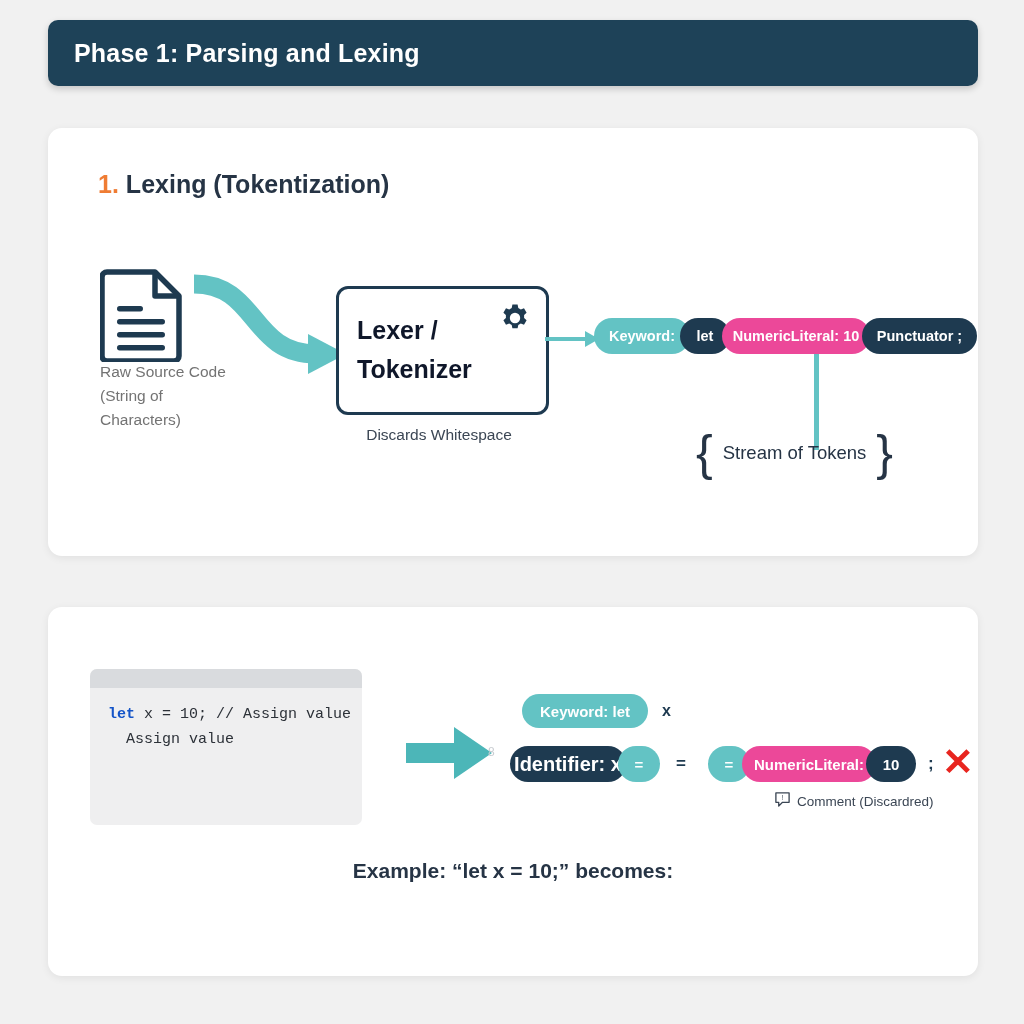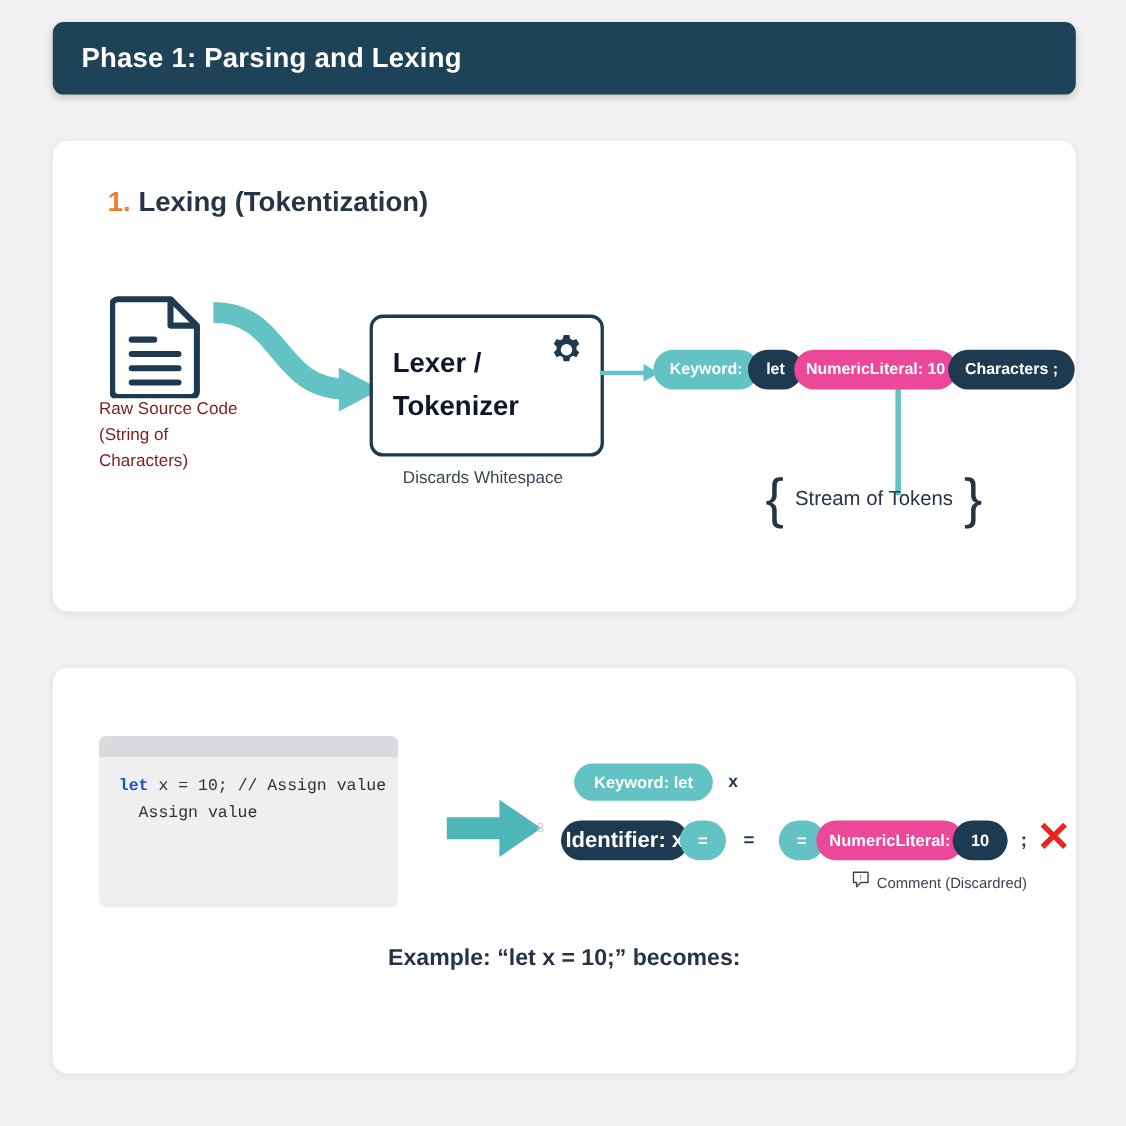--- a/index.html
+++ b/index.html
@@ -78,25 +78,25 @@
   
   .doc-icon-wrap {
     position: absolute;
     left: 52px;
     top: 138px;
     width: 86px;
     height: 96px;
   }
   .doc-caption {
     position: absolute;
-    left: 42px;
+    left: 52px;
     top: 232px;
     width: 180px;
     font-size: 15.5px;
-    color: #7f1d1d;
+    color: #737373;
     line-height: 24px;
   }
 
   
   .curve-arrow {
     position: absolute;
     left: 140px;
     top: 140px;
     width: 180px;
     height: 120px;
@@ -355,21 +355,21 @@
       <svg viewBox="0 0 56 26" width="56" height="26">
         <line x1="0" y1="13" x2="44" y2="13" stroke="#63c3c4" stroke-width="4"></line>
         <path d="M40 5 L54 13 L40 21 Z" fill="#63c3c4"></path>
       </svg>
     </div>
 
     <div class="pill-row-top" id="top-pills">
         <div class="pill teal" style="left: 0px; width: 96px; height: 36px; border-radius: 18px; font-size: 14.5px; z-index: 1;">Keyword:</div>
         <div class="pill navy" style="left: 86px; width: 50px; height: 36px; border-radius: 18px; font-size: 14.5px; z-index: 2;">let</div>
         <div class="pill orange" style="left: 128px; width: 148px; height: 36px; border-radius: 18px; font-size: 14.5px; z-index: 3;">NumericLiteral: 10</div>
-        <div class="pill navy" style="left: 268px; width: 115px; height: 36px; border-radius: 18px; font-size: 14.5px; z-index: 4;">Characters ;</div>
+        <div class="pill navy" style="left: 268px; width: 115px; height: 36px; border-radius: 18px; font-size: 14.5px; z-index: 4;">Punctuator ;</div>
       </div>
 
     <div class="connector"></div>
 
     <div class="stream-group">
       <span class="brace">{</span>
       <span class="stream-label">Stream of Tokens</span>
       <span class="brace">}</span>
     </div>
   </div>

